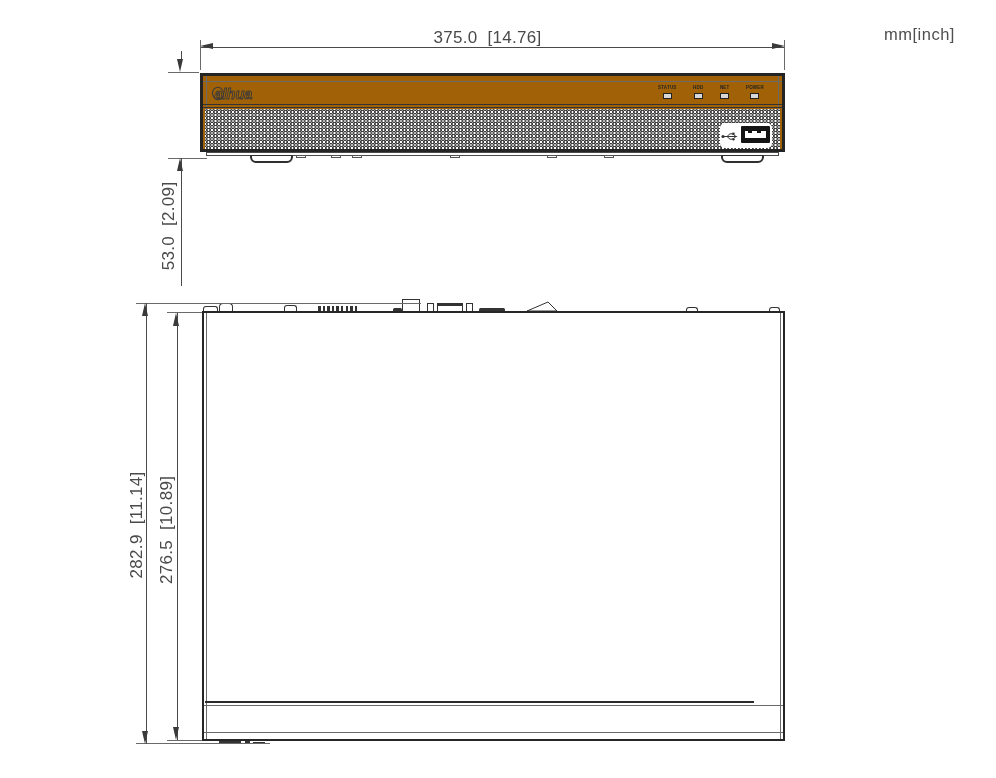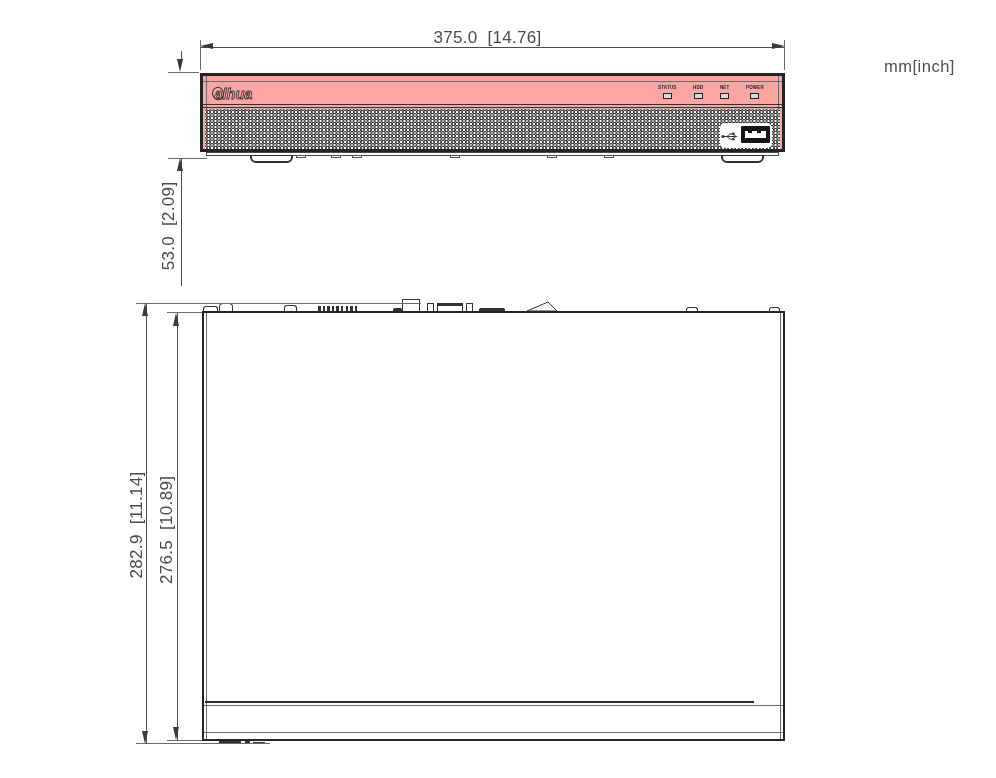--- a/index.html
+++ b/index.html
@@ -4,28 +4,28 @@
 <style>
   html,body{margin:0;padding:0;background:#fff;}
   #canvas{position:relative;width:996px;height:778px;background:#ffffff;overflow:hidden;
           font-family:"Liberation Sans",sans-serif;}
   .grp{position:absolute;inset:0;border-radius:14px;}
   .line{position:absolute;background:#4a4a4a;}
   .thin{position:absolute;background:#6a6a6a;}
   .dim{position:absolute;font:400 17px/1.05 "Liberation Sans",sans-serif;color:#4a4a4a;
        text-align:center;white-space:pre;letter-spacing:.3px;}
   .dim-v{transform:rotate(-90deg);}
-  .note{position:absolute;font:400 16.5px/1 "Liberation Sans",sans-serif;color:#4f4f4f;letter-spacing:.5px;margin-top:32px;}
+  .note{position:absolute;font:400 16.5px/1 "Liberation Sans",sans-serif;color:#4f4f4f;letter-spacing:.5px;}
   .ah{position:absolute;width:0;height:0;}
   .ah-left{border-top:3.5px solid transparent;border-bottom:3.5px solid transparent;border-right:13px solid #3a3a3a;}
   .ah-right{border-top:3.5px solid transparent;border-bottom:3.5px solid transparent;border-left:13px solid #3a3a3a;}
   .ah-up{border-left:3.5px solid transparent;border-right:3.5px solid transparent;border-bottom:13px solid #3a3a3a;}
   .ah-down{border-left:3.5px solid transparent;border-right:3.5px solid transparent;border-top:13px solid #3a3a3a;}
   .chassis{position:absolute;left:200px;top:73px;width:585px;height:79px;
-           border:3px solid #242424;background:#fca5a5;box-sizing:border-box;}
+           border:3px solid #242424;background:#a16207;box-sizing:border-box;}
   .mesh{position:absolute;left:2px;top:33px;width:575px;height:40px;
     background:
      radial-gradient(circle at 50% 50%, #ffffff 1px, #3d3d3d 1.15px 2.15px, rgba(255,255,255,0) 2.35px) 0 0/7px 6px,
      radial-gradient(circle at 50% 50%, #ffffff 1px, #3d3d3d 1.15px 2.15px, rgba(255,255,255,0) 2.35px) 3.5px 3px/7px 6px,
      #ffffff;}
   .leds{position:absolute;left:455px;top:10px;width:106px;height:15px;display:flex;justify-content:space-between;}
   .led-col{display:flex;flex-direction:column;align-items:center;gap:2.5px;}
   .led-label{font:700 4.5px/1 "Liberation Sans",sans-serif;color:#222;letter-spacing:.2px;}
   .led-box{width:7px;height:3.5px;border:1px solid #222;background:#d8d8d8;}
   .usb-cutout{position:absolute;left:517px;top:47px;width:52px;height:25px;background:#fff;border-radius:5px;}

